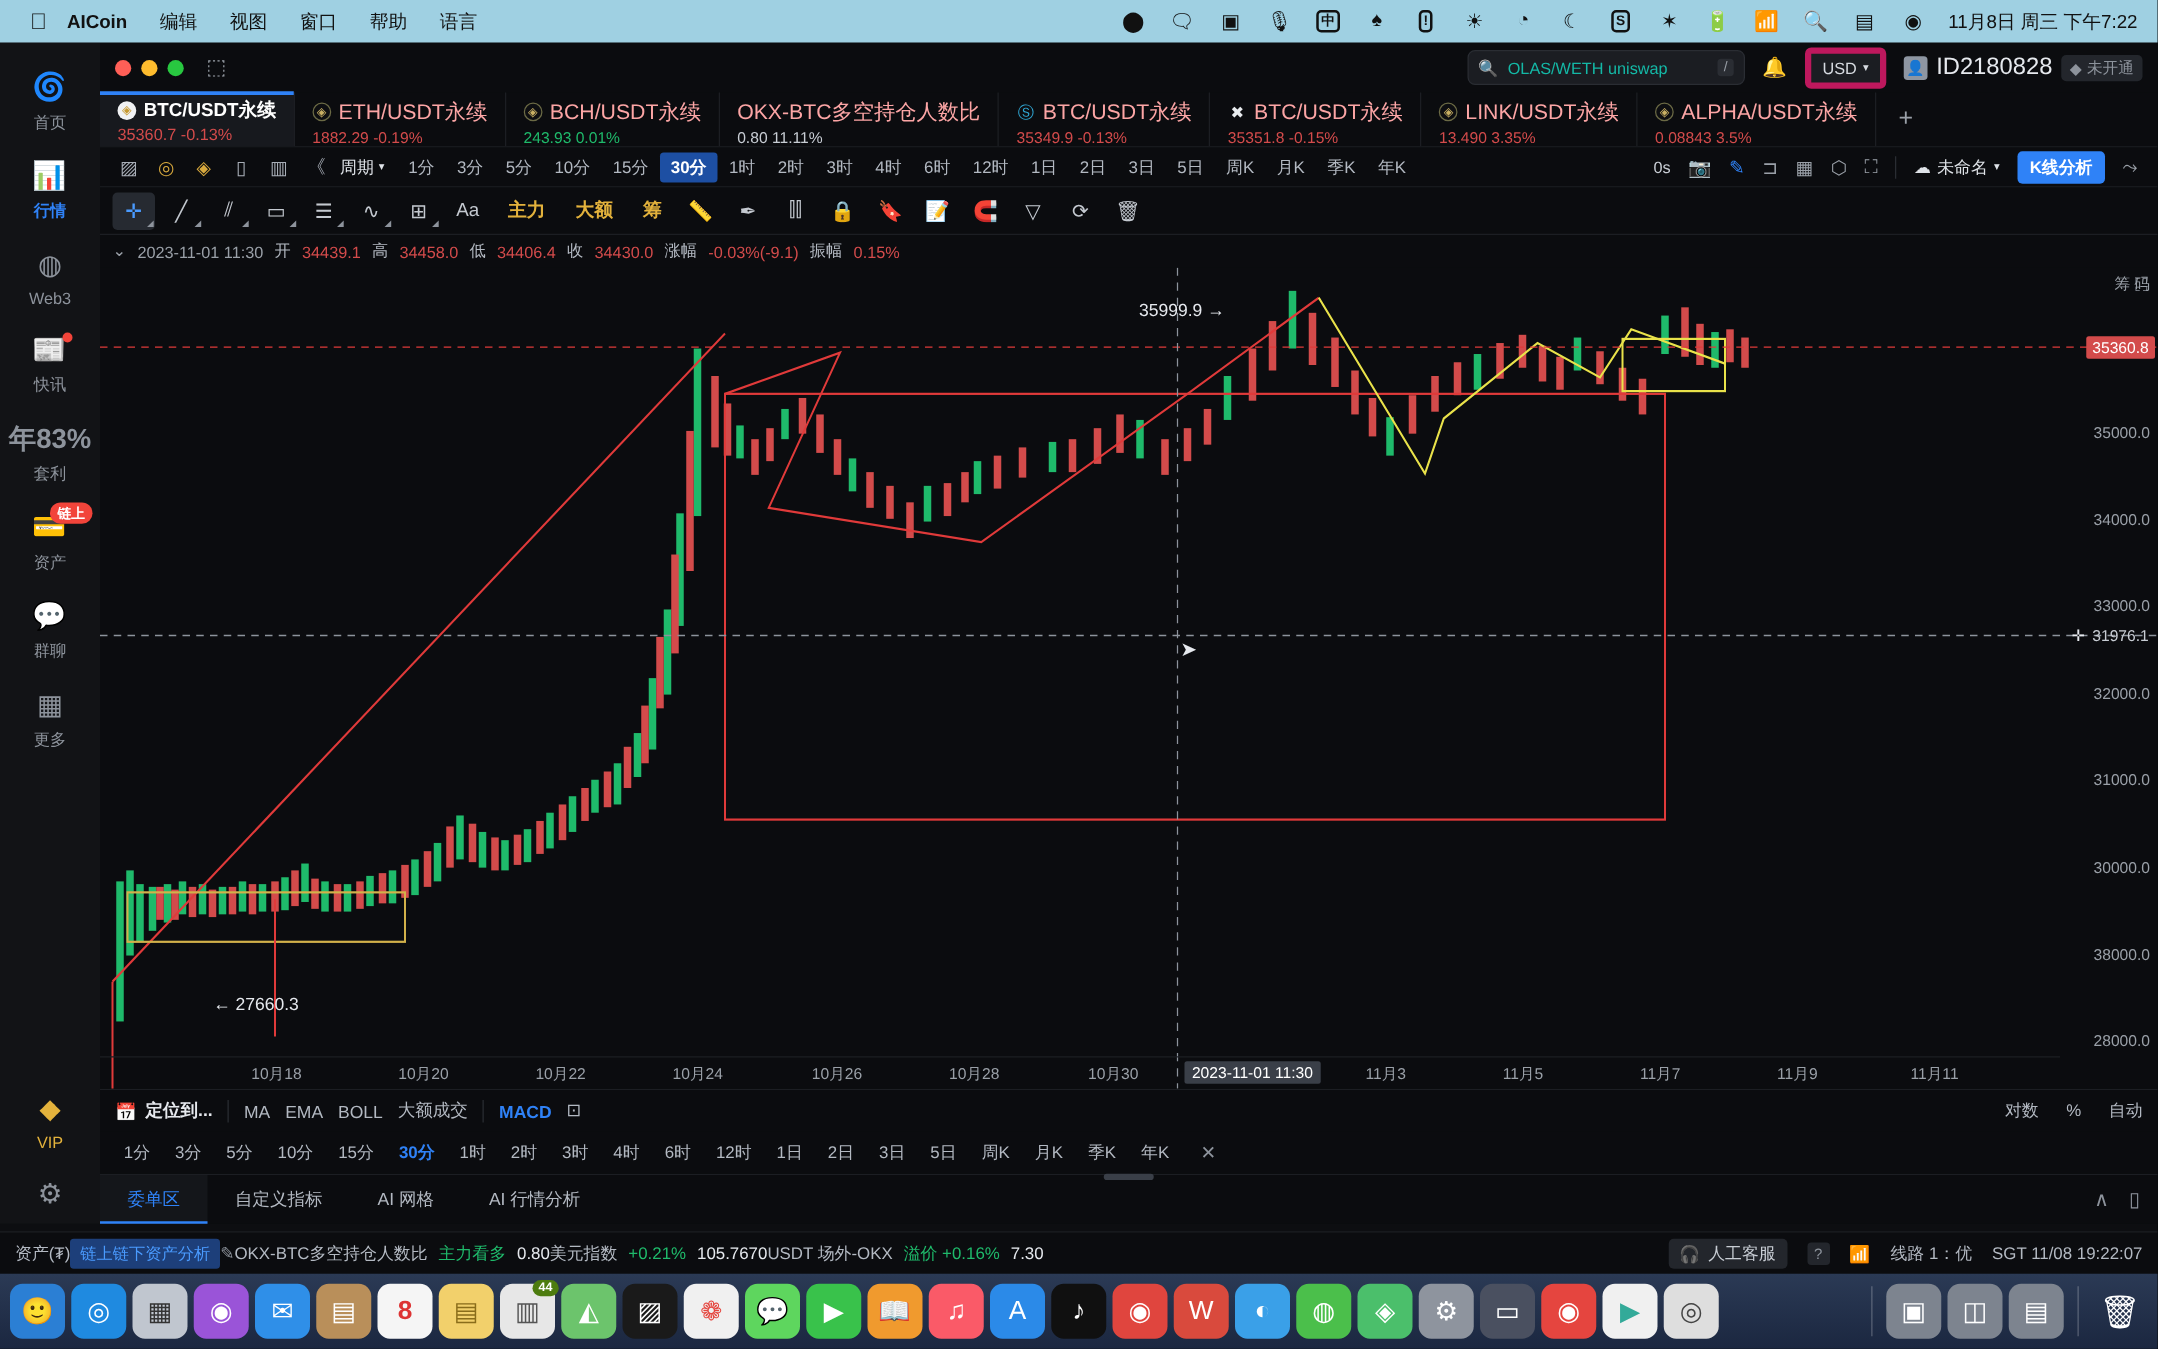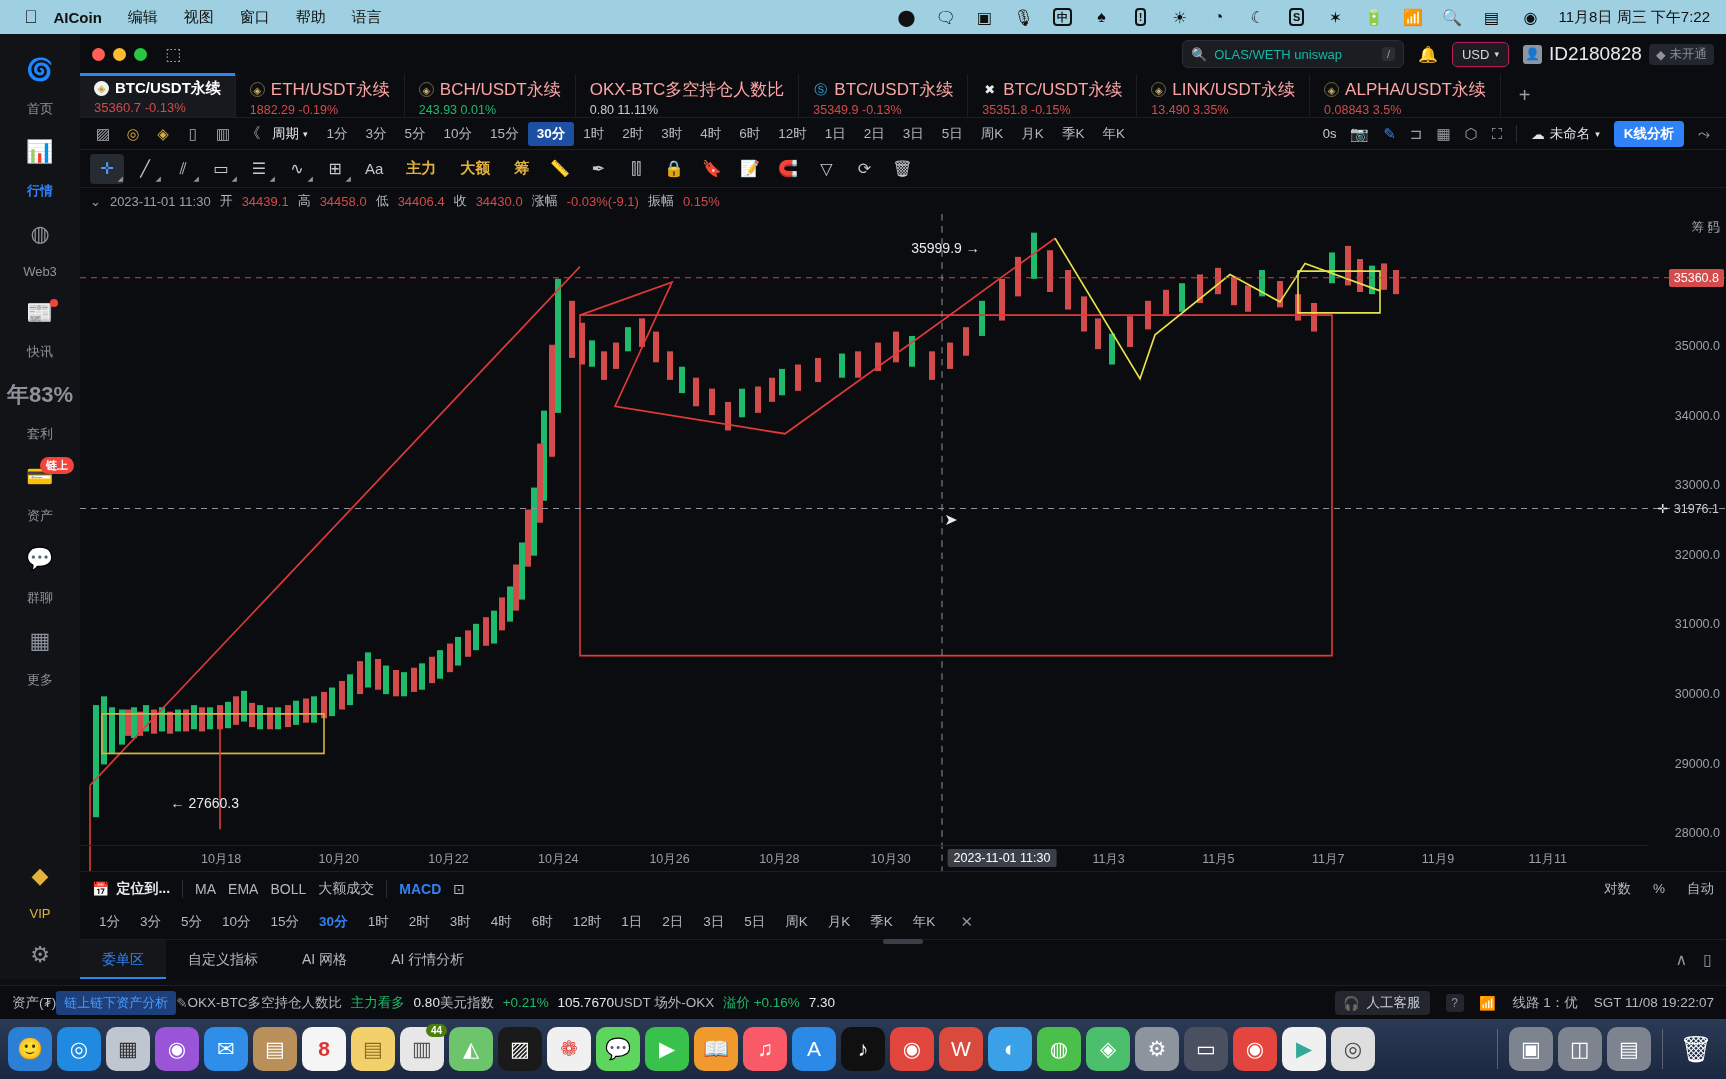--- a/index.html
+++ b/index.html
@@ -25,21 +25,21 @@
   .clock{ font-size:15px; white-space:nowrap;}
 
   
   .app{ position:absolute; top:34px; left:0; right:0; bottom:100px; background:#0b0c0f; display:flex; }
 
   
   .rail{ width:80px; background:#121316; flex:0 0 80px; padding-top:12px;
          display:flex; flex-direction:column; align-items:center; }
   .rail .ritem{ width:80px; padding:12px 0 10px; text-align:center; position:relative; }
   .rail .ricon{ font-size:22px; line-height:24px; display:block; color:#8d939c; height:26px;}
-  .rail .rlabel{ font-size:13px; color:#8d939c; margin-top:16px; display:block;}
+  .rail .rlabel{ font-size:13px; color:#8d939c; margin-top:5px; display:block;}
   .rail .ritem.active .rlabel{ color:#2f82f7; font-weight:bold;}
   .rail .ritem.active .ricon{ color:#2f82f7; }
   .dot{ position:absolute; width:8px;height:8px;border-radius:50%; background:#f2443a; top:10px; right:22px;}
   .pill{ position:absolute; top:4px; right:6px; background:#f2443a; color:#fff; font-size:11px;
          border-radius:9px; padding:1px 6px; font-weight:bold;}
   .yellowtxt{ color:#e8b33c; font-weight:bold; font-size:15px;}
   .rail .spacer{ flex:1; }
 
   
   .main{ flex:1; display:flex; flex-direction:column; min-width:0; }
@@ -49,21 +49,21 @@
   .lights{ display:flex; gap:8px; align-items:center; margin-right:18px;}
   .light{ width:13px;height:13px;border-radius:50%;}
   .l-r{background:#ff5f57}.l-y{background:#febc2e}.l-g{background:#28c840}
   .winicon{ color:#9aa0a8; font-size:17px; }
   .tbar-right{ margin-left:auto; display:flex; align-items:center; gap:14px;}
   .searchbox{ width:222px; height:28px; background:#1b1d22; border:1px solid #2a2d33; border-radius:6px;
               display:flex; align-items:center; padding:0 8px; gap:7px;}
   .searchbox .ph{ color:#14b8a6; font-size:13px; flex:1; }
   .slashkey{ background:#2a2d33; color:#9aa0a8; border-radius:3px; font-size:11px; padding:1px 5px;}
   .bell{ color:#9aa0a8; font-size:16px;}
-  .usdbtn{ background:#1b1d22; border:1px solid #be185d; border-radius:5px; font-size:13px;
+  .usdbtn{ background:#1b1d22; border:5px solid #be185d; border-radius:5px; font-size:13px;
            color:#d6dae0; padding:4px 9px; display:flex; gap:5px; align-items:center;}
   .userbox{ display:flex; align-items:center; gap:7px;}
   .avatar{ width:19px;height:19px;border-radius:3px;background:#8e96a2; display:flex;align-items:center;
            justify-content:center; color:#2a2d33; font-size:12px;}
   .uid{ font-size:19px; color:#e6e9ee;}
   .vipbadge{ background:#23262c; color:#8d939c; font-size:12.5px; padding:2px 7px; border-radius:4px;
              display:flex; gap:4px; align-items:center;}
 
   
   .tickers{ height:44px; display:flex; align-items:stretch; background:#0b0c0f; border-bottom:1px solid #1c1e23;}
@@ -604,21 +604,21 @@
       <div class="cursor" style="left:52.5%; top:45%;">➤</div>
 
       <div class="yaxis">
         <span class="ylab" style="top:4.2%">36000.0</span>
         <span class="ylab" style="top:14.6%">35000.0</span>
         <span class="ylab" style="top:25.2%">34000.0</span>
         <span class="ylab" style="top:35.8%">33000.0</span>
         <span class="ylab" style="top:46.4%">32000.0</span>
         <span class="ylab" style="top:57.0%">31000.0</span>
         <span class="ylab" style="top:67.6%">30000.0</span>
-        <span class="ylab" style="top:78.2%">29000.0</span>
+        <span class="ylab" style="top:78.2%">38000.0</span>
         <span class="ylab" style="top:88.8%">28000.0</span>
         <span class="ytag" style="top:9.7%">35360.8</span>
         <span class="ytag grey" style="top:44.8%">
           <span style="color:#e6e9ee;margin-right:6px;">✛</span><span>31976.1</span>
         </span>
       </div>
 
       <div class="xaxis">
         <span class="xlab" style="left:9%">10月18</span>
         <span class="xlab" style="left:16.5%">10月20</span>

